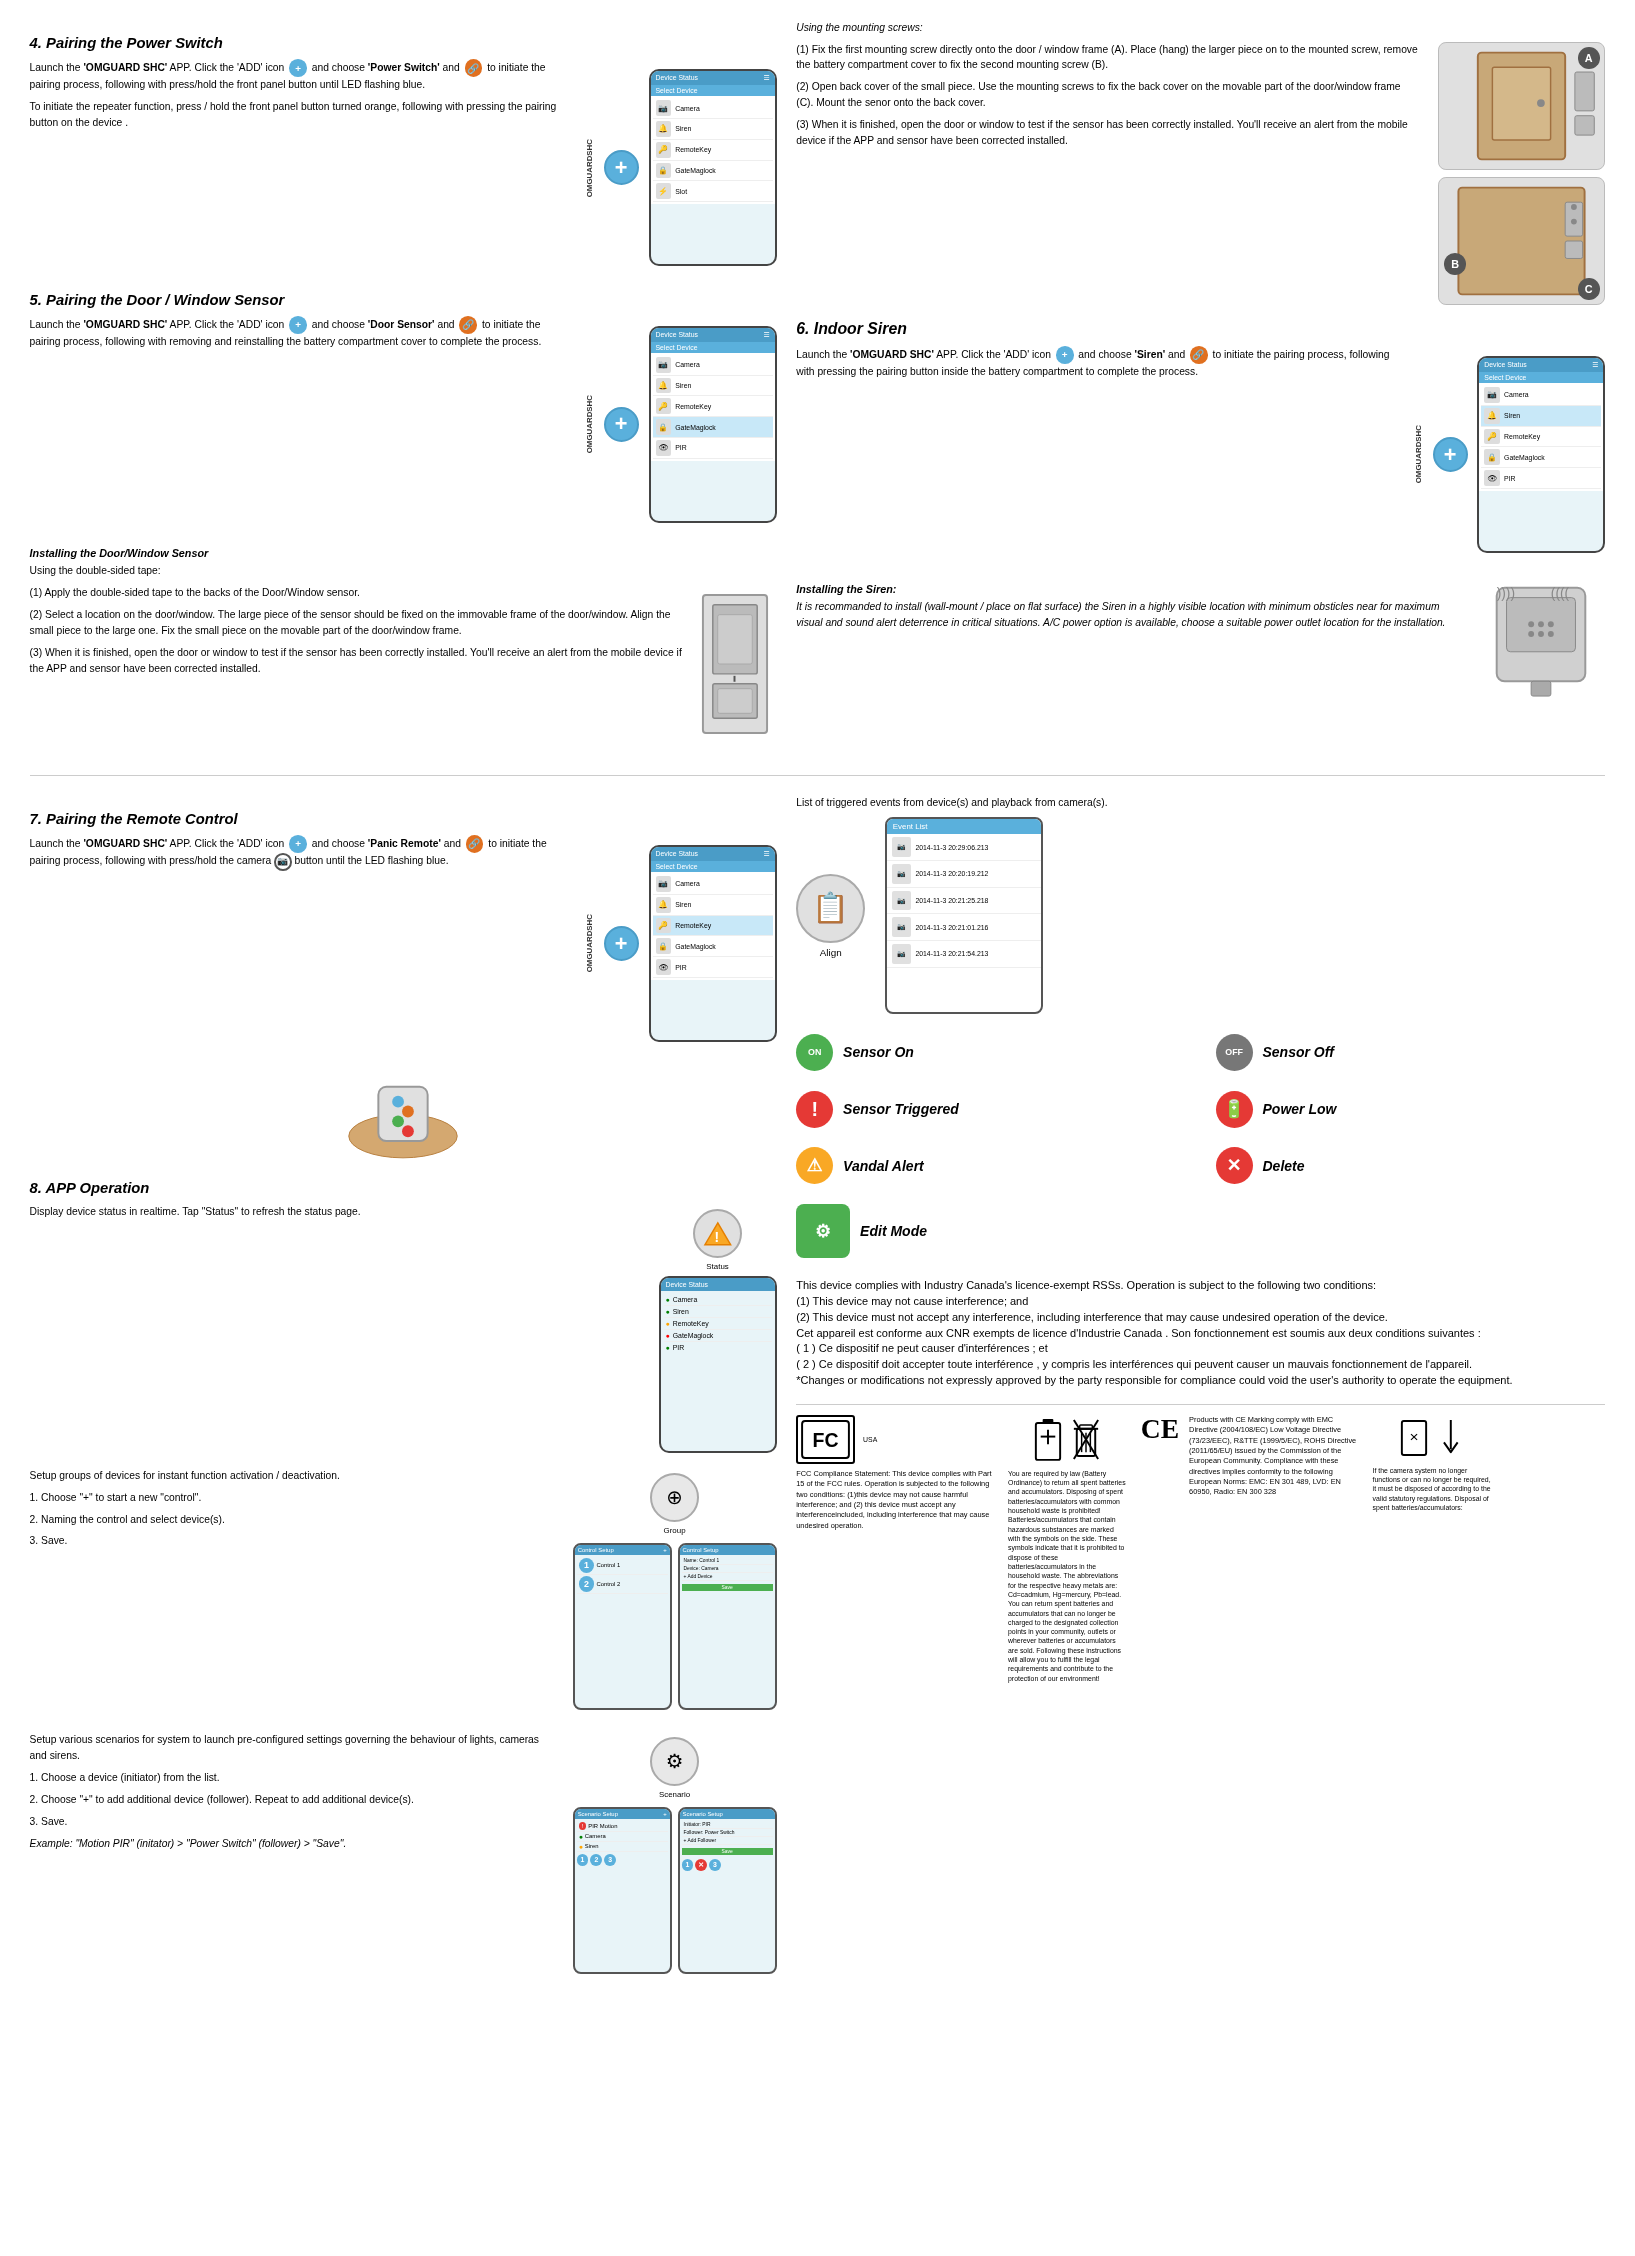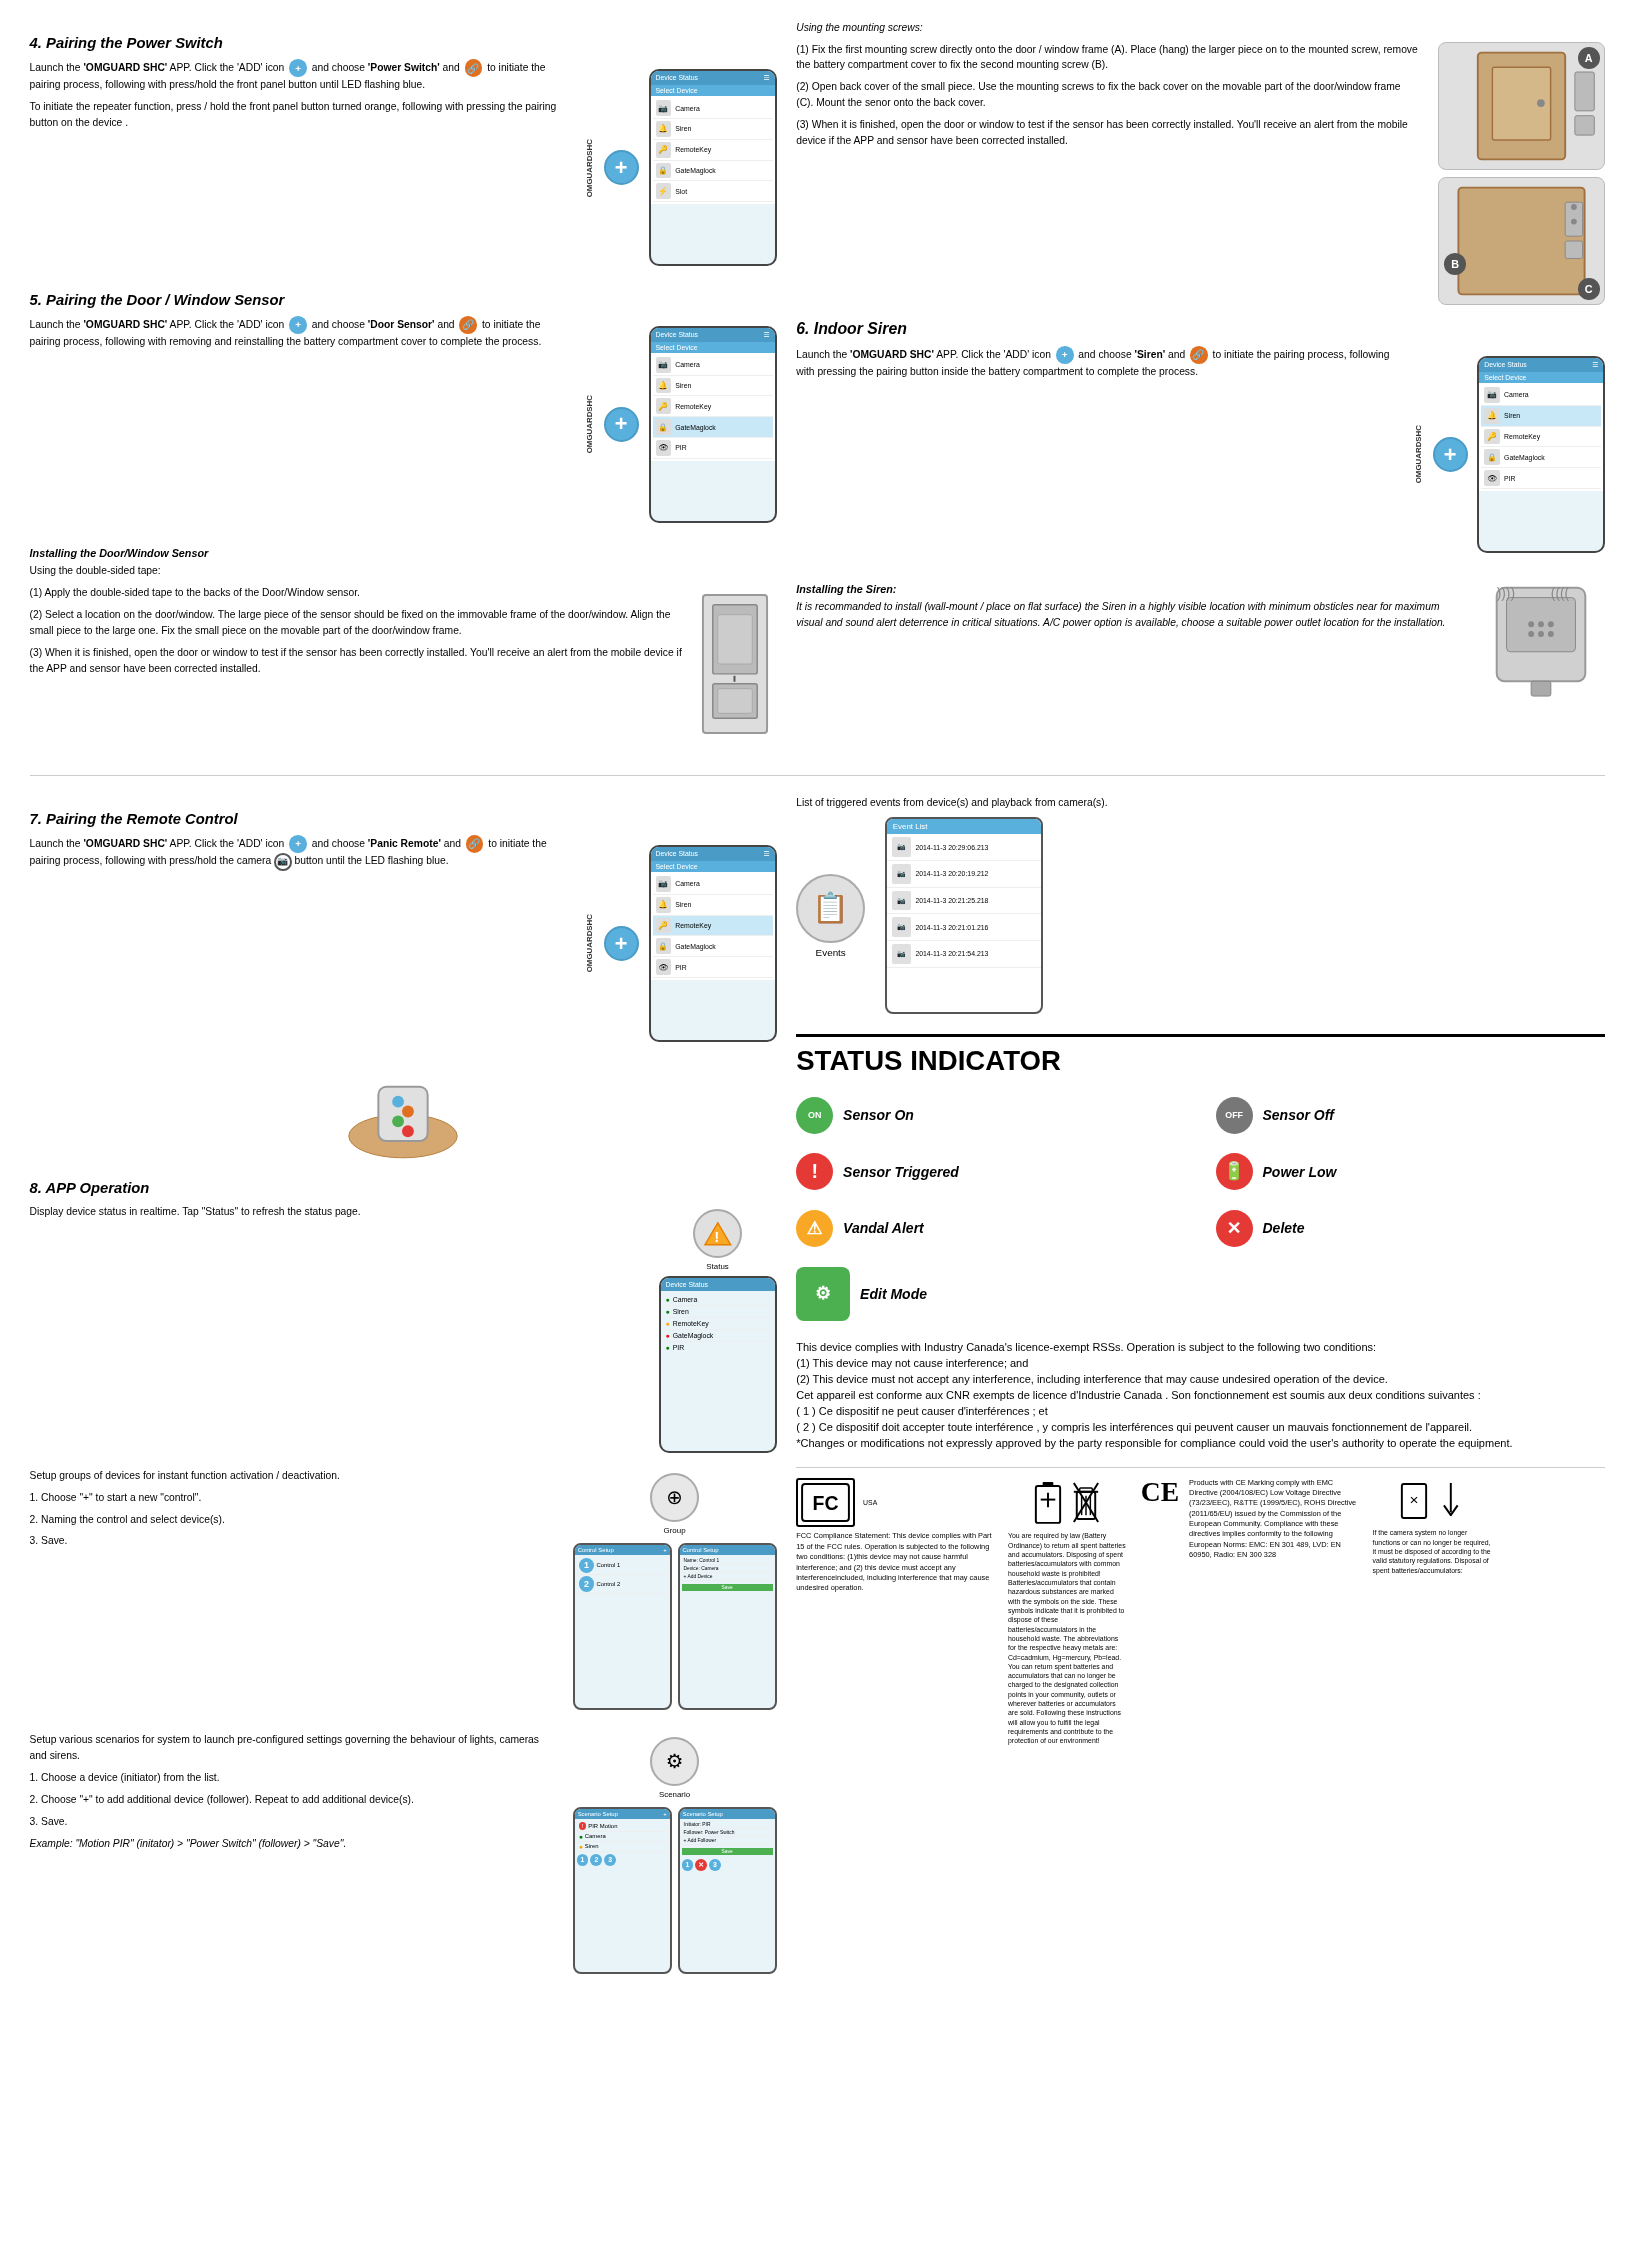--- a/index.html
+++ b/index.html
@@ -834,21 +834,21 @@
     </div>
 
     <div class="bottom-right">
 
       <div style="margin-bottom: 19.7px;">
         <p class="body-text">List of triggered events from device(s) and playback from camera(s).</p>
         <div style="display: flex; align-items: center; gap: 19.7px;">
 
           <div style="text-align: center;">
             <div style="width: 69px; height: 69px; border-radius: 50%; background: #e0e0e0; border: 2px solid #aaa; display: flex; align-items: center; justify-content: center; font-size: 29.6px; margin: 0 auto 3.9px auto;">📋</div>
-            <div style="font-size: 9.9px;">Events</div>
+            <div style="font-size: 9.9px;">Align</div>
           </div>
 
           <div class="event-phone">
             <div class="event-phone-header">Event List</div>
             <div>
               <div class="event-item">
                 <div class="event-icon">📷</div>
                 <span>2014-11-3 20:29:06.213</span>
               </div>
               <div class="event-item">
@@ -866,21 +866,20 @@
               <div class="event-item">
                 <div class="event-icon">📷</div>
                 <span>2014-11-3 20:21:54.213</span>
               </div>
             </div>
           </div>
         </div>
       </div>
 
       <div>
-        <div class="status-title">STATUS INDICATOR</div>
         <div class="status-grid">
 
           <div class="status-item">
             <div class="status-icon green" style="font-size:8.9px; font-weight:bold;">ON</div>
             <span class="status-label">Sensor On</span>
           </div>
 
           <div class="status-item">
             <div class="status-icon" style="background:#777; font-size:8.9px; font-weight:bold;">OFF</div>
             <span class="status-label">Sensor Off</span>

